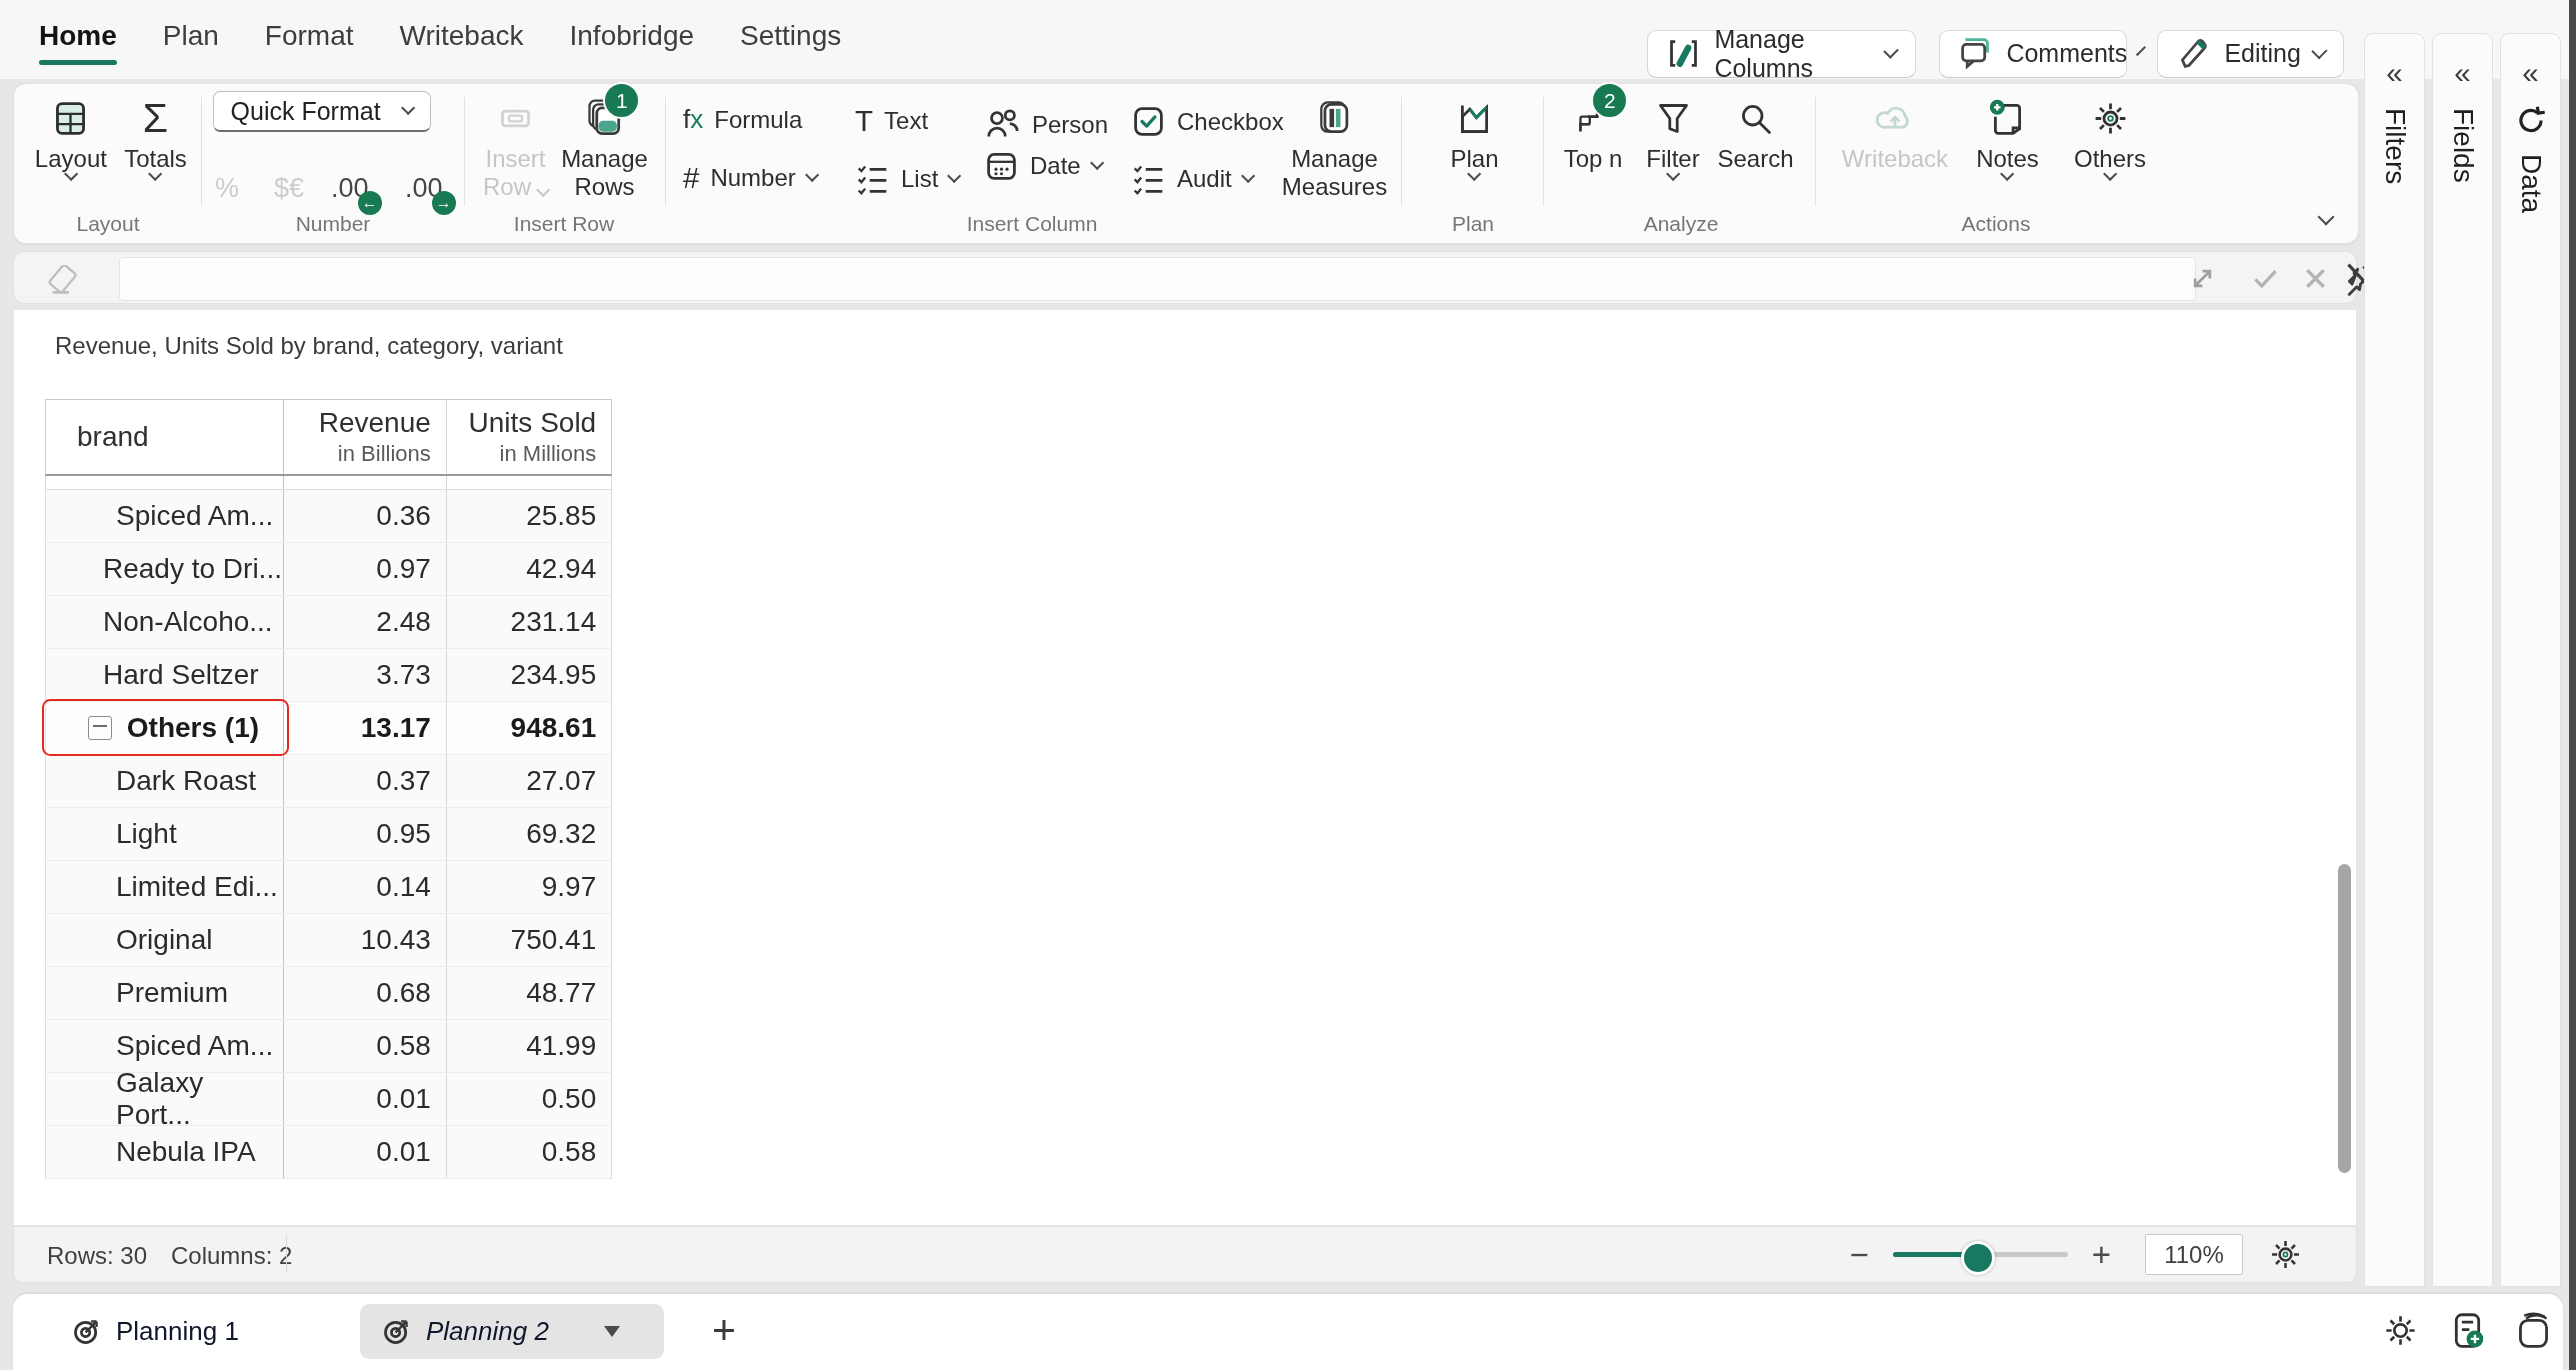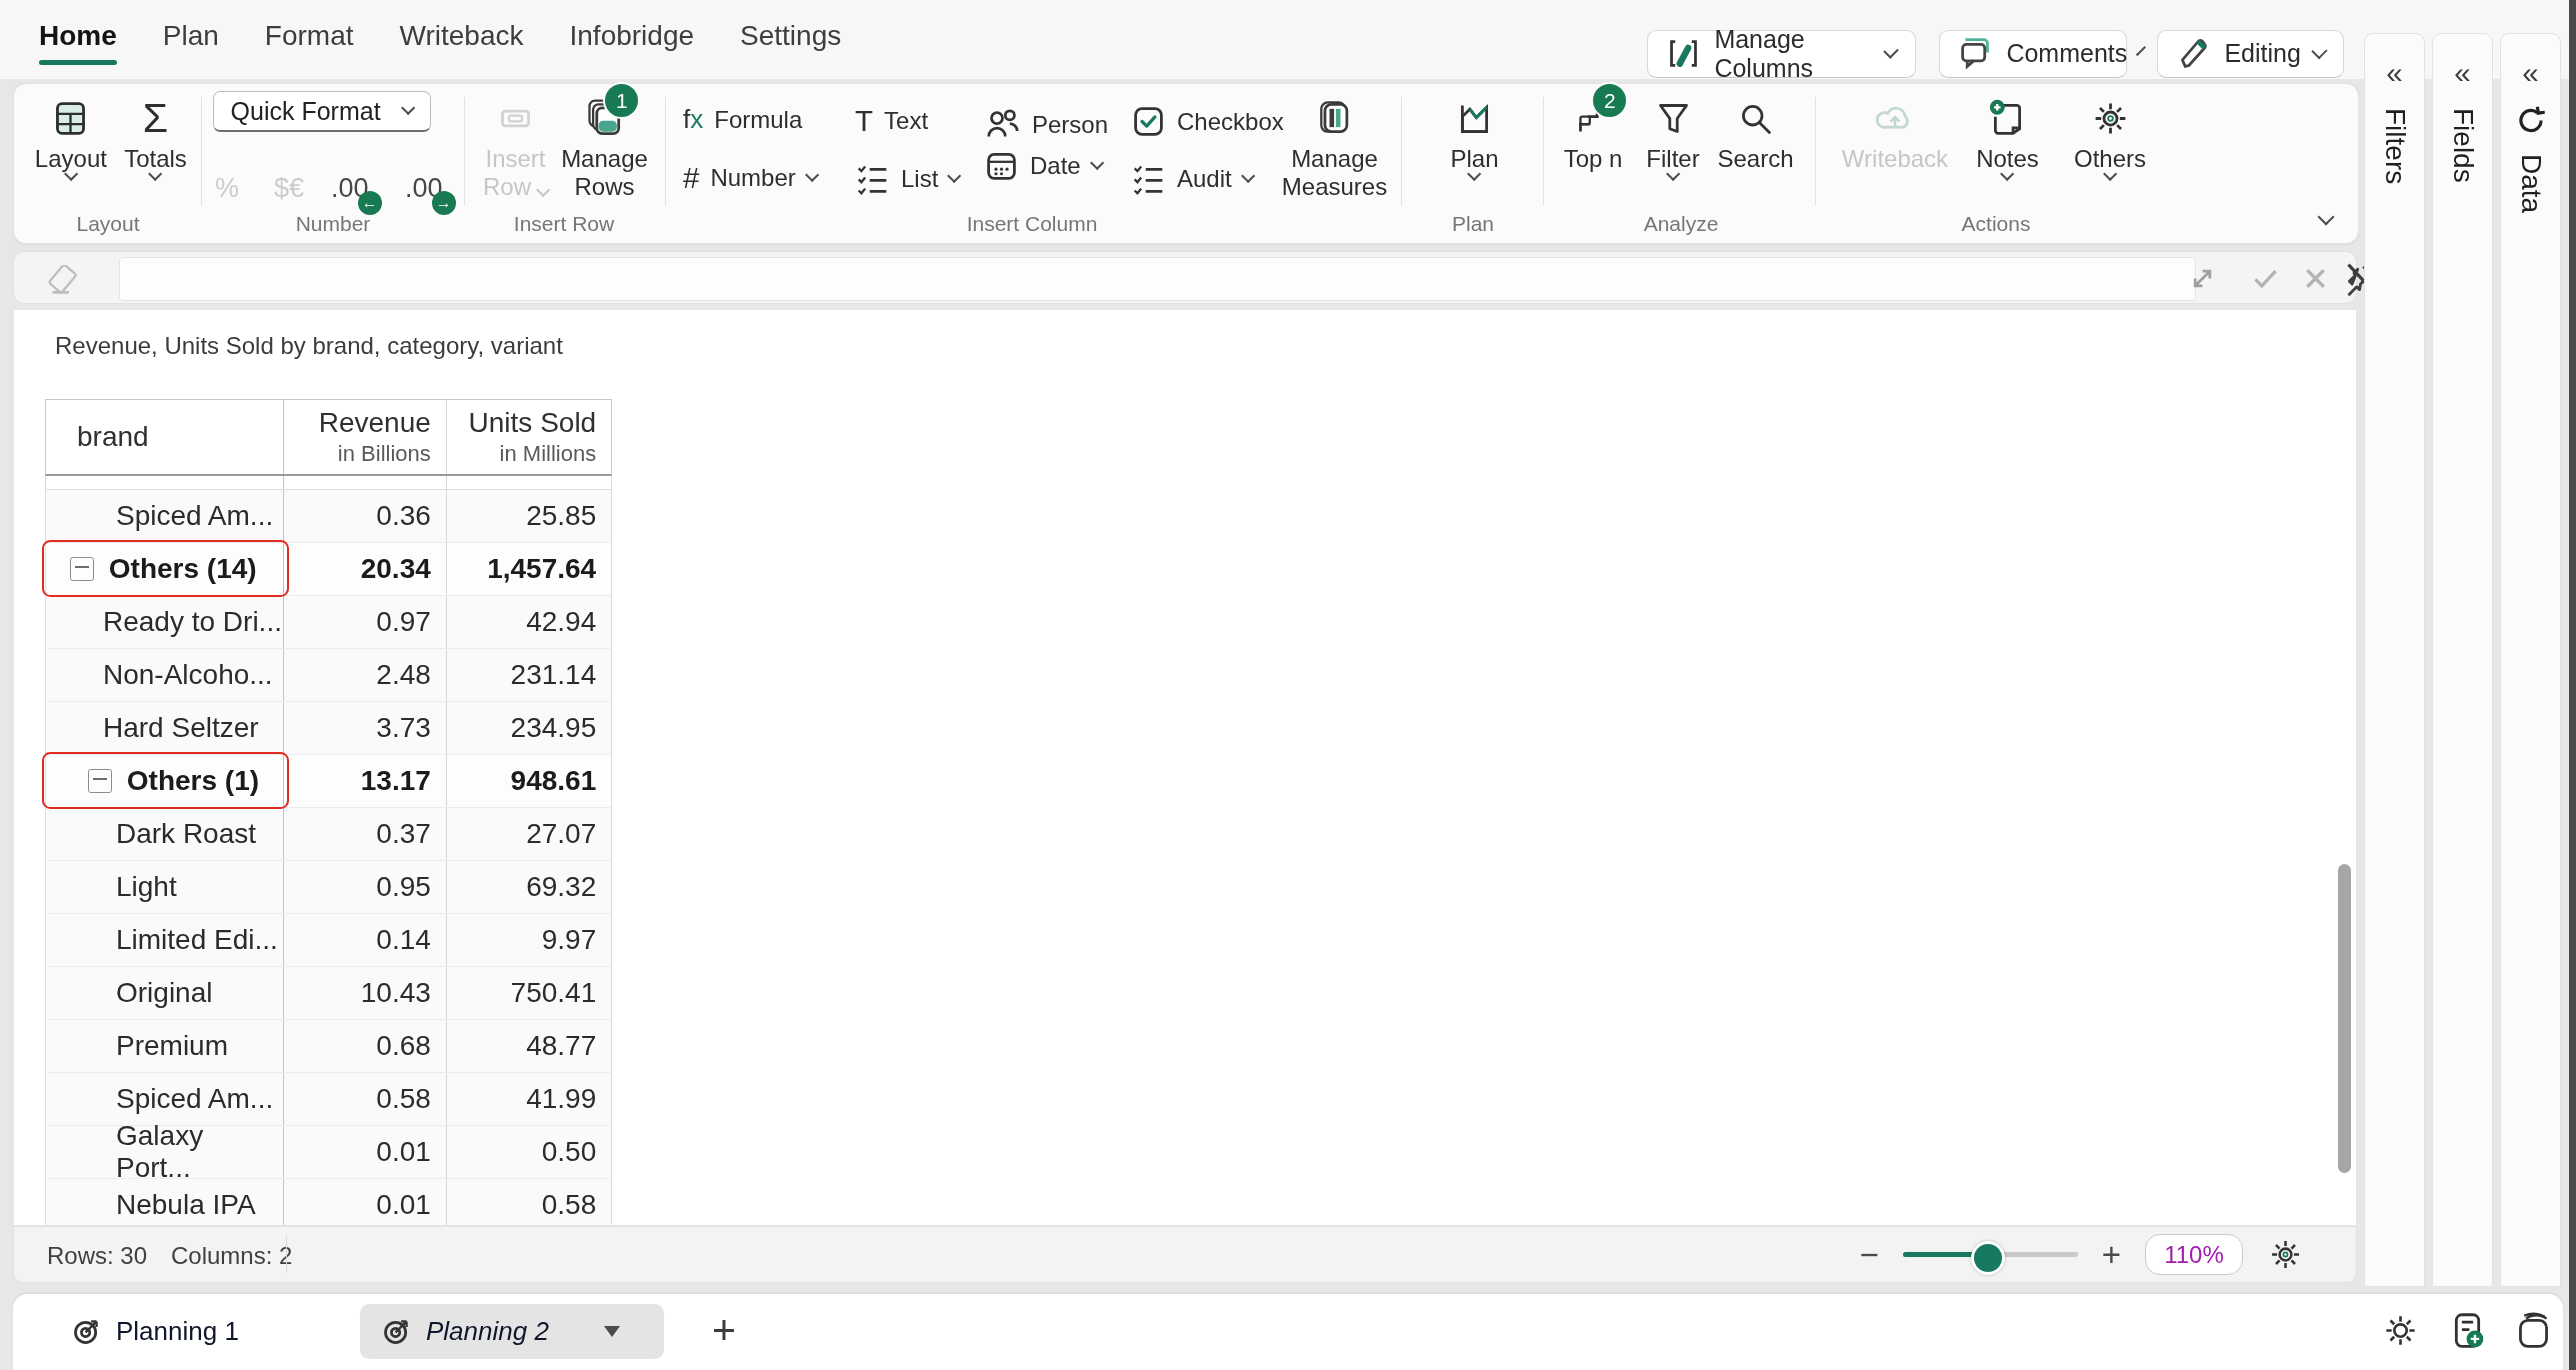--- a/index.html
+++ b/index.html
@@ -59,21 +59,21 @@
   .trow.red::before{content:"";position:absolute;left:-3.7px;top:-2.8px;width:243px;height:53px;border:2.8px solid #e12a22;border-radius:8.3px;z-index:3;pointer-events:none;}
   .vscroll{position:absolute;right:3.7px;top:489px;width:14.8px;height:433px;background:#fff;border-radius:7.4px;}
   .vthumb{position:absolute;left:0.9px;top:65px;width:13px;height:309px;background:#a6a6a6;border-radius:6.5px;cursor:grab;}
   
   .sbar{position:absolute;left:13px;top:1226px;width:2344px;height:57px;background:#f3f3f3;border:0.9px solid #e0e0e0;box-sizing:border-box;border-radius:0 0 9.2px 9.2px;font-size:24px;color:#3f3f3f;}
   .sdiv{position:absolute;left:272px;top:9.2px;bottom:9.2px;width:0.9px;background:#d7d7d7;}
   .zoomwrap{position:absolute;right:52px;top:0;height:100%;display:flex;align-items:center;gap:24px;}
   .ztrack{position:relative;width:175px;height:5.5px;border-radius:2.8px;background:#c9c9c9;}
   .zfill{position:absolute;left:0;top:0;height:5.5px;width:81px;border-radius:2.8px;background:#177a60;}
   .zthumb{position:absolute;left:68px;top:-11px;width:28px;height:28px;border-radius:50%;background:#177a60;border:3.7px solid #fff;box-shadow:0 0 2.8px rgba(0,0,0,.3);cursor:grab;}
-  .zbox{width:96px;height:39px;background:#fff;border:0.9px solid #c9c9c9;border-radius:15px;display:flex;align-items:center;justify-content:center;font-size:24px;color:#a21caf;}
+  .zbox{width:96px;height:39px;background:#fff;border:0.9px solid #c9c9c9;border-radius:2px;display:flex;align-items:center;justify-content:center;font-size:24px;color:#404040;margin-left:10px;}
   .pm{font-size:33px;color:#4a4a4a;cursor:pointer;line-height:1;}
   
   .tabbar{position:absolute;left:13px;top:1294px;width:2550px;height:76px;background:#fff;border-radius:14.8px 14.8px 0 0;box-shadow:0 -0.9px 2.8px rgba(0,0,0,.08);}
   .tab{position:absolute;top:10px;height:55px;display:flex;align-items:center;gap:13px;font-size:26px;color:#0f172a;padding:0 20px;border-radius:9.2px;cursor:pointer;}
   .tab.selected{background:#e4e4e4;font-style:italic;}
   .tri{width:0;height:0;border-left:8.3px solid transparent;border-right:8.3px solid transparent;border-top:11px solid #4a4a4a;margin-left:42px;}
   .plus{position:absolute;top:13px;font-size:41px;color:#3c3c3c;font-weight:300;cursor:pointer;}
   .bico{position:absolute;top:16.6px;cursor:pointer;}
   
   .strip{position:absolute;top:33px;width:61px;height:1254px;background:#fbfbfb;border:0.9px solid #e2e2e2;border-radius:9.2px 9.2px 0 0;box-sizing:border-box;}
@@ -417,32 +417,20 @@
 
         <span>Spiced Am...</span>
       </div>
       <div class="td num c-rev" style="border-right:0.9px solid #d6d6d6;">
         <span>0.36</span>
       </div>
       <div class="td num c-un">
         <span>25.85</span>
       </div>
     </div>
-          <div class="trow lvl0 group red">
-      <div class="td c-name" style="border-right:0.9px solid #c2c2c2;">
-        <span class="mbox"></span>
-        <span>Others (14)</span>
-      </div>
-      <div class="td num c-rev" style="border-right:0.9px solid #d6d6d6;">
-        <span>20.34</span>
-      </div>
-      <div class="td num c-un">
-        <span>1,457.64</span>
-      </div>
-    </div>
           <div class="trow lvl1">
       <div class="td c-name" style="border-right:0.9px solid #c2c2c2;">
 
         <span>Ready to Dri...</span>
       </div>
       <div class="td num c-rev" style="border-right:0.9px solid #d6d6d6;">
         <span>0.97</span>
       </div>
       <div class="td num c-un">
         <span>42.94</span>

